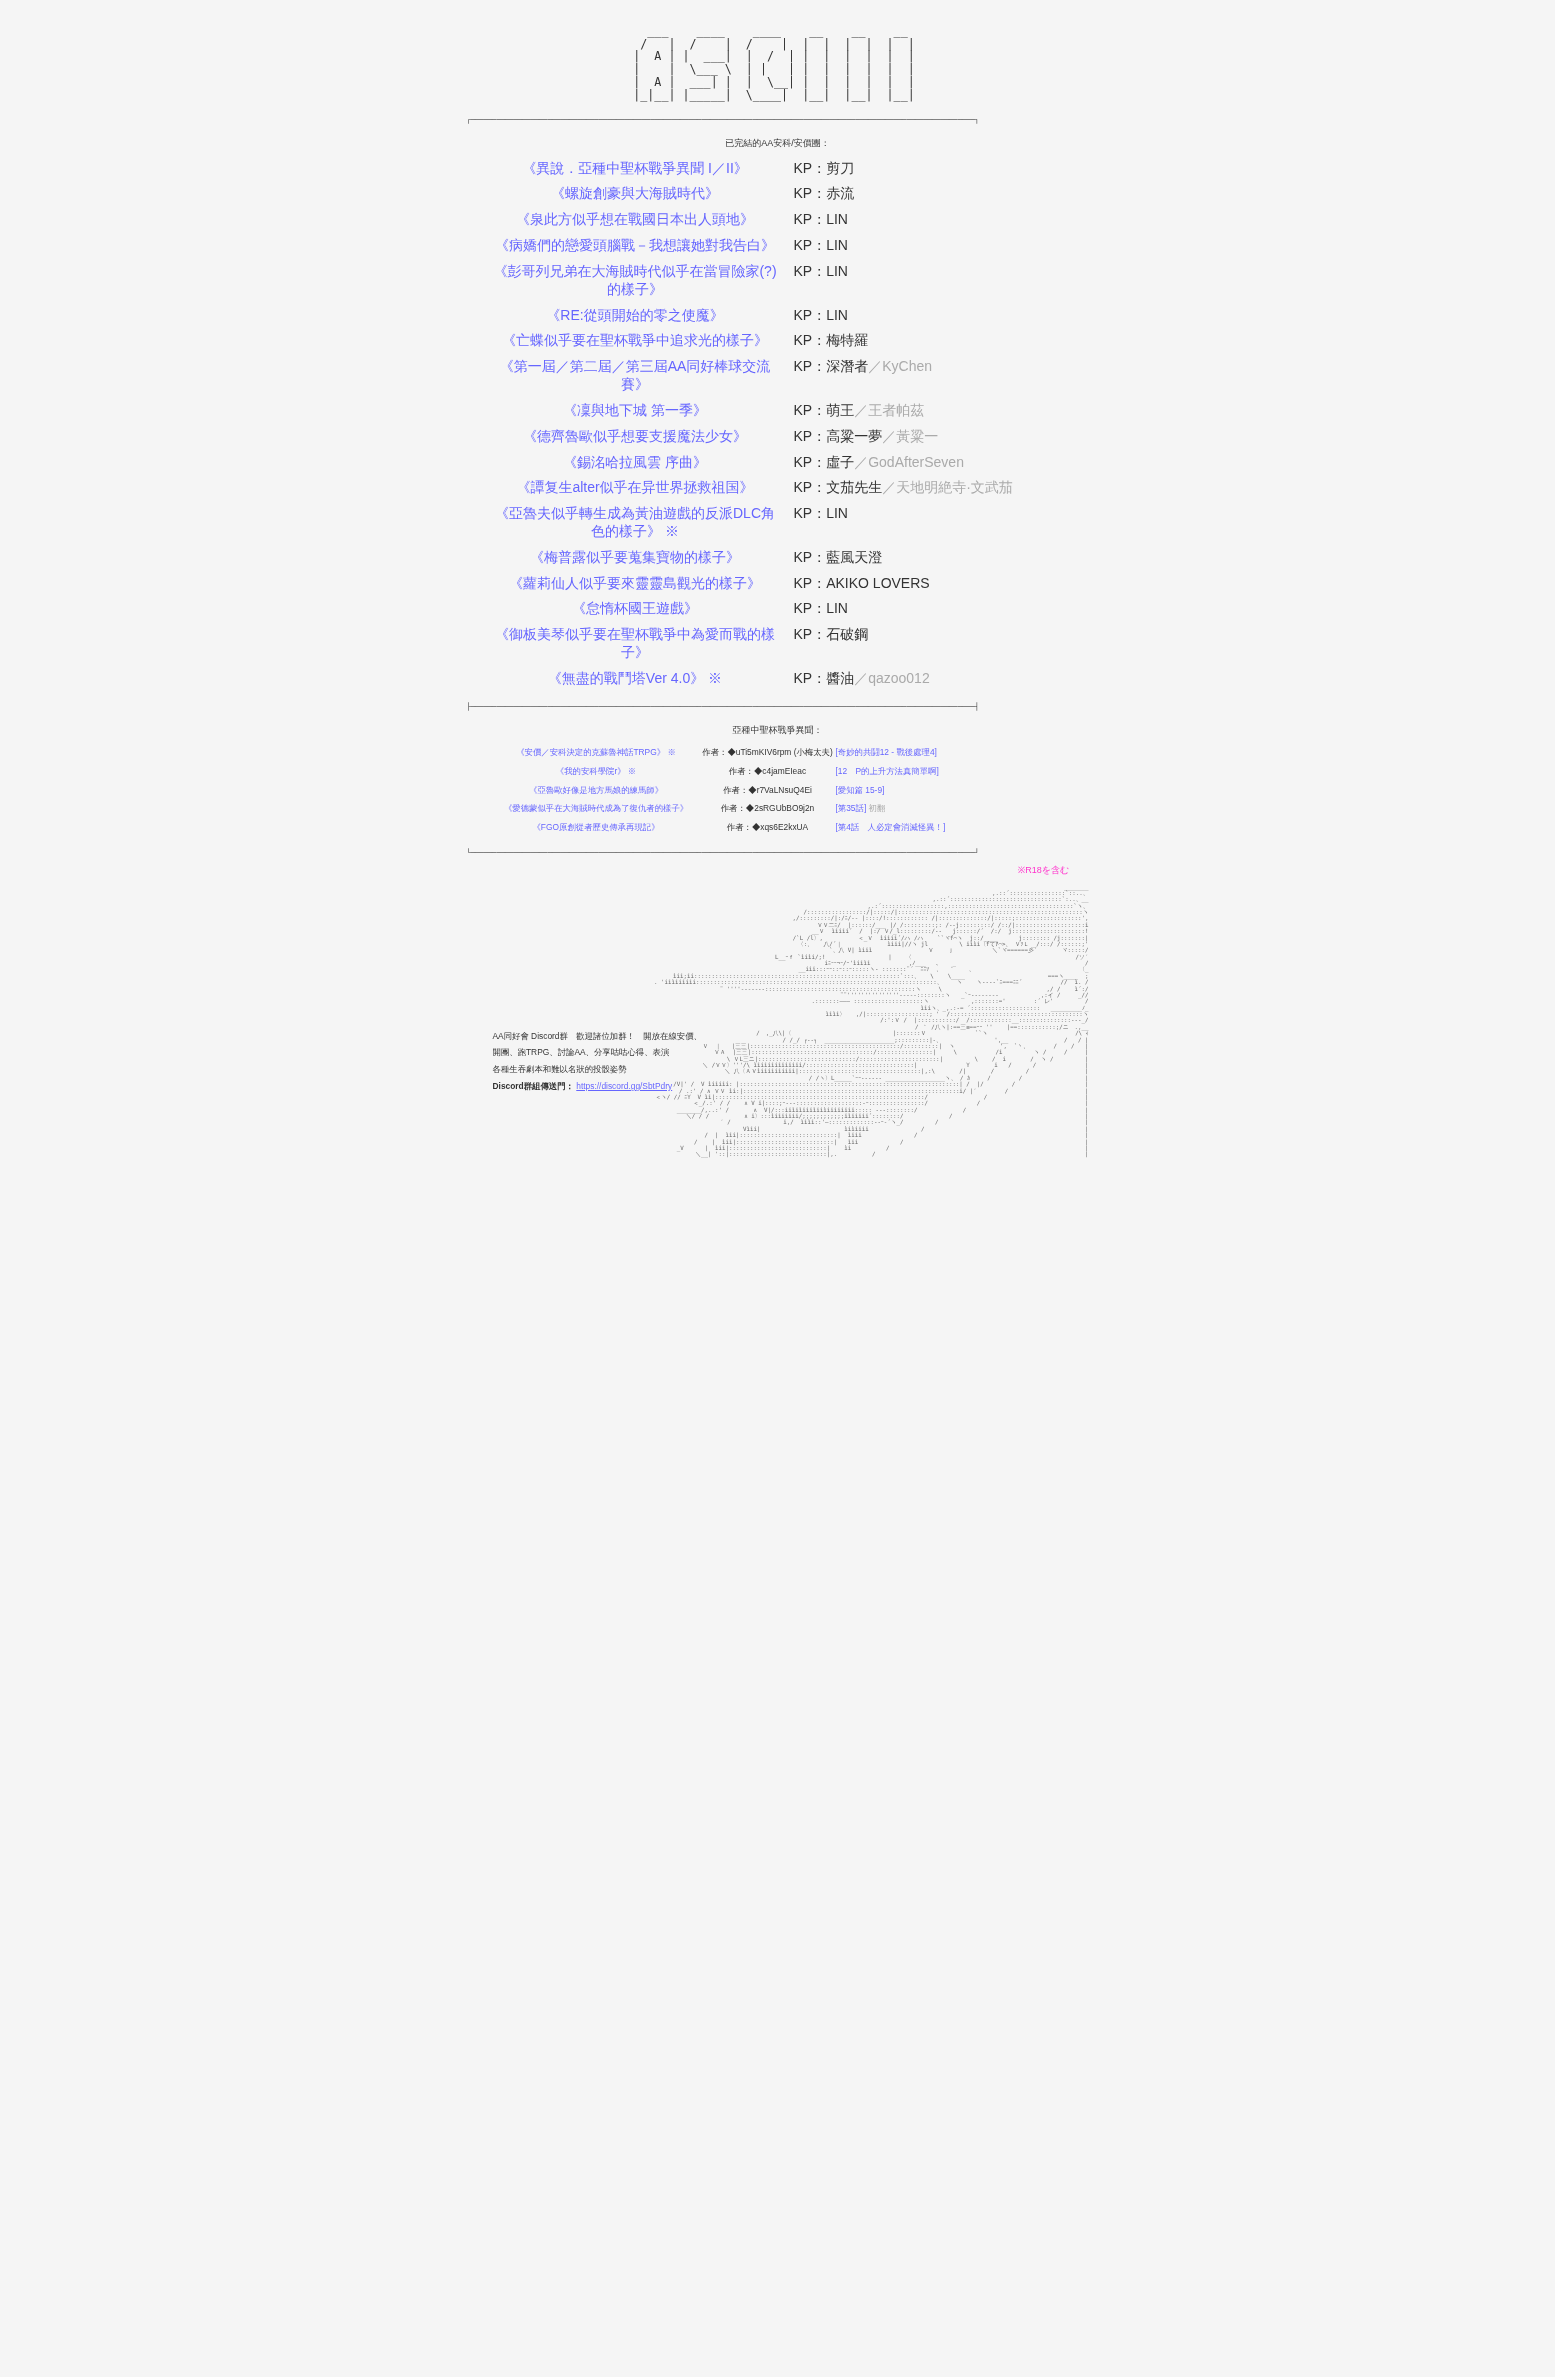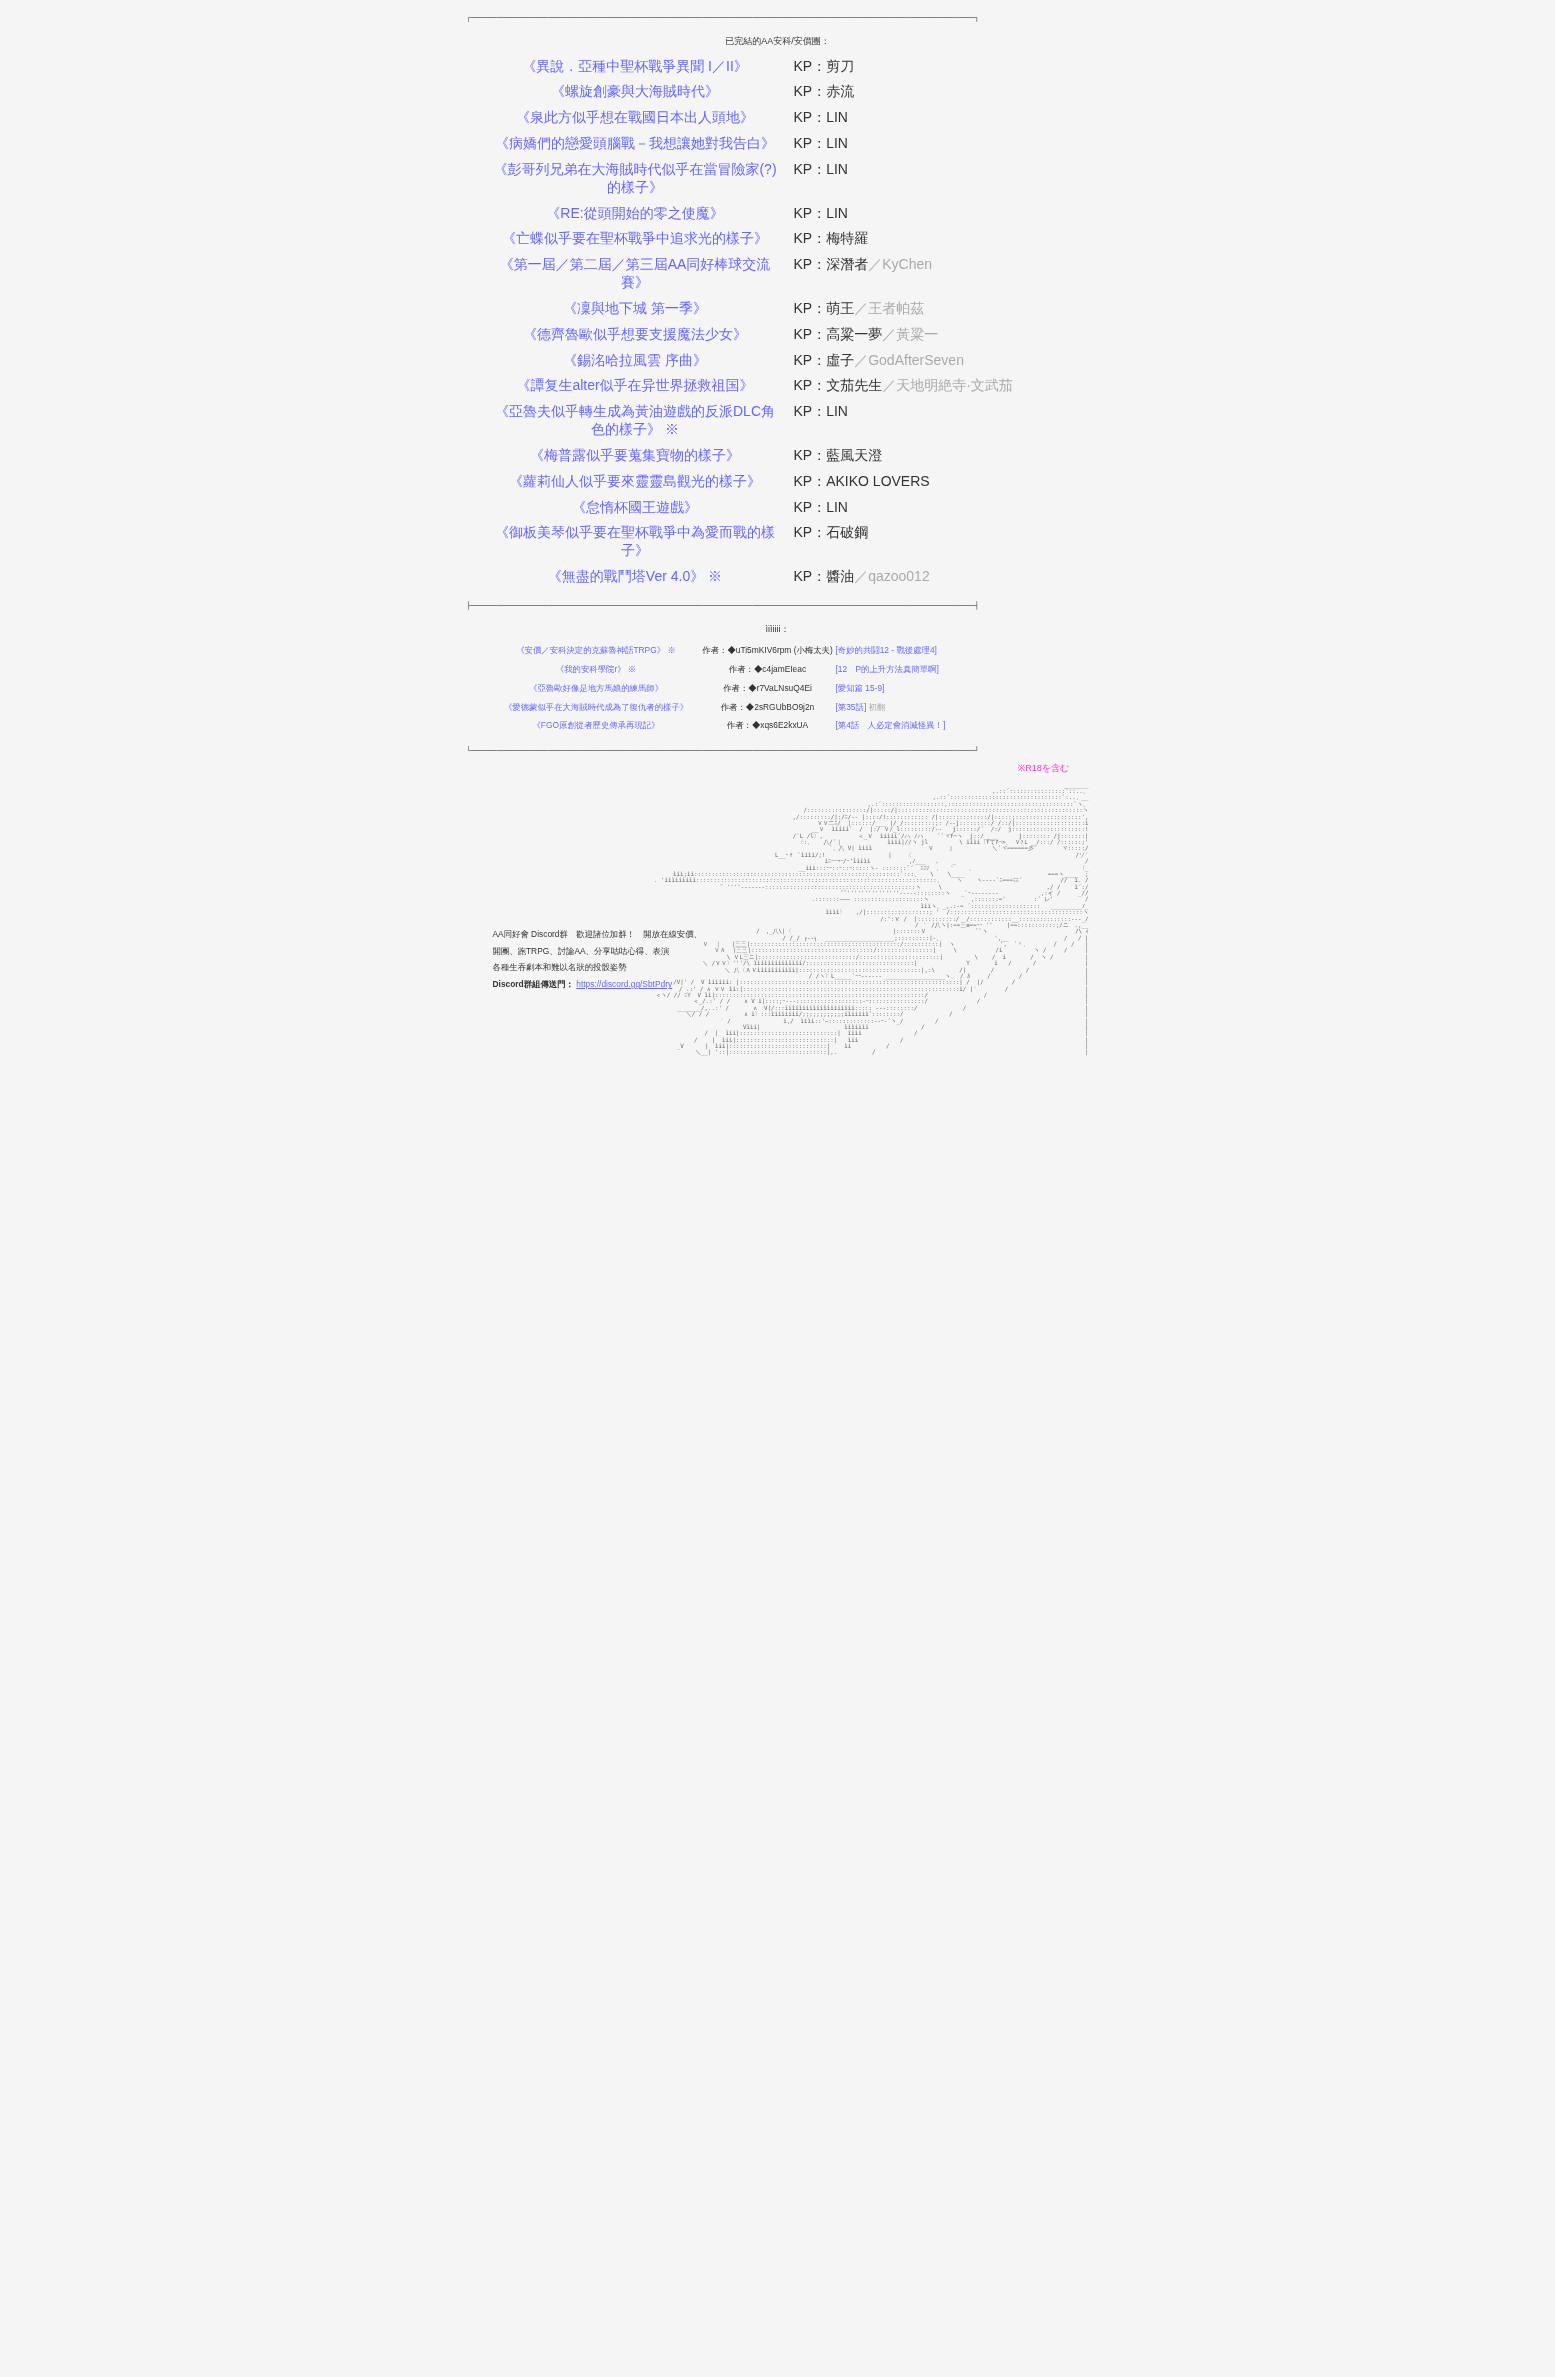--- a/index.html
+++ b/index.html
@@ -113,20 +113,26 @@
       text-decoration: underline;
     }
     .bracket-title span {
       color: #6666ff;
     }
   </style>
 </head>
 <body>
 
 <div class="container">
+  <pre class="ascii-logo">  ___    ____    ____    __    __    __  
+ /   |  /    |  /    |  |  |  |  |  |  | 
+|  A | |  ___|  |  /  | |  |  |  |  |  | 
+|    |  \___ \  | |   | |  |  |  |  |  | 
+|  A |  ___| |  |  \__| |  |  |  |  |  | 
+|_|__| |_____|  \____|  |__|  |__|  |__| </pre>
 
   <div class="frame-top">┌──────────────────────────────────────────────────────────────────────────────────────────────────────────────────────┐</div>
 
   <div class="section">
     <div class="section-title">已完結的AA安科/安價團：</div>
     <div id="completed-works-list">
         <div class="work-row">
           <div class="work-title bracket-title"><a href="#">《異說．亞種中聖杯戰爭異聞 I／II》</a></div>
           <div class="work-kp">KP：剪刀</div>
         </div>
@@ -197,21 +203,21 @@
         <div class="work-row">
           <div class="work-title bracket-title"><a href="#">《無盡的戰鬥塔Ver 4.0》</a><span class="pink-mark"> ※</span></div>
           <div class="work-kp">KP：醬油<span class="work-kp-alias">／qazoo012</span></div>
         </div>
       </div>
   </div>
 
   <div class="frame-top">├──────────────────────────────────────────────────────────────────────────────────────────────────────────────────────┤</div>
 
   <div class="section">
-    <div class="section-title">ìiìiiii：</div>
+    <div class="section-title">亞種中聖杯戰爭異聞：</div>
     <div id="translation-works-list">
         <div class="translation-row">
           <div class="translation-title bracket-title"><a href="#">《安價／安科決定的克蘇魯神話TRPG》</a><span class="pink-mark"> ※</span></div>
           <div class="translation-author">作者：◆uTi5mKIV6rpm (小梅太夫)</div>
           <div class="translation-note">[奇妙的共鬪12 - 戰後處理4]</div>
         </div>
         <div class="translation-row">
           <div class="translation-title bracket-title"><a href="#">《我的安科學院r》</a><span class="pink-mark"> ※</span></div>
           <div class="translation-author">作者：◆c4jamEIeac</div>
           <div class="translation-note">[12　P的上升方法真簡單啊]</div>

